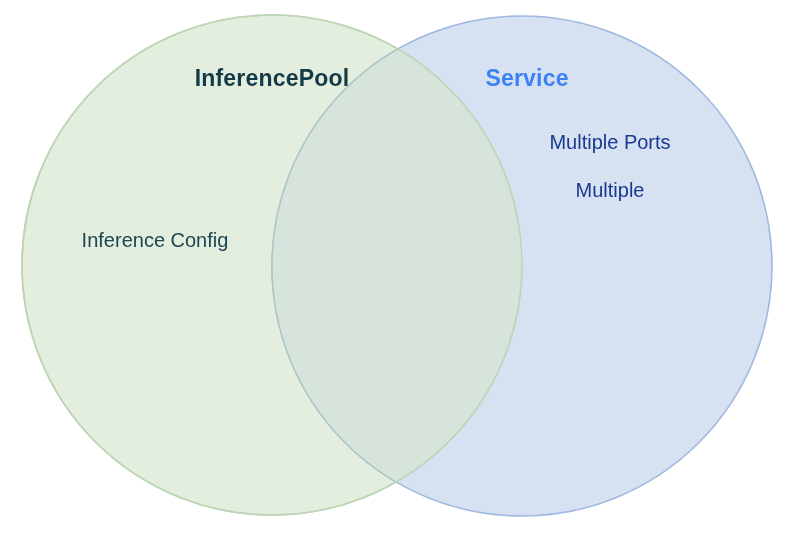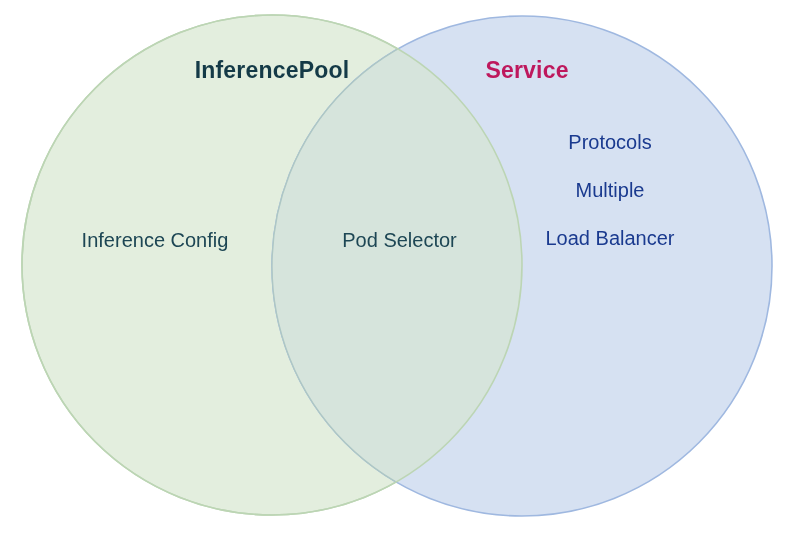--- a/index.html
+++ b/index.html
@@ -27,41 +27,41 @@
     height: 533px;
   }
   .layer-text {
     position: absolute;
     top: 0;
     left: 0;
     width: 800px;
     height: 533px;
     pointer-events: none;
   }
-  .layer-text > * { pointer-events: auto; }
+  .layer-text > * { pointer-events: auto; margin-top: 8px; }
 
   .set-title {
     position: absolute;
     font-size: 23px;
     font-weight: bold;
     letter-spacing: 0.2px;
     white-space: nowrap;
     text-align: center;
   }
   .set-title.left {
     left: 122px;
     top: 57px;
     width: 300px;
     color: #143a47;
   }
   .set-title.right {
     left: 432px;
     top: 57px;
     width: 190px;
-    color: #be185d;
+    color: #3b82f6;
   }
 
   .item-list {
     position: absolute;
     margin: 0;
     padding: 0;
     list-style: none;
   }
   .item {
     font-size: 20px;
@@ -132,23 +132,21 @@
 
     <div class="set-title left">InferencePool</div>
 
     <div class="set-title right">Service</div>
 
     <ul class="item-list list-left">
       <li class="item">Inference Config</li>
     </ul>
 
     <ul class="item-list list-center">
-      <li class="item">Pod Selector</li>
     </ul>
 
     <ul class="item-list list-right">
-      <li class="item">Protocols</li>
+      <li class="item">Multiple Ports</li>
       <li class="item">Multiple</li>
-      <li class="item">Load Balancer</li>
     </ul>
 
   </div>
 </div>
 
 </body></html>

